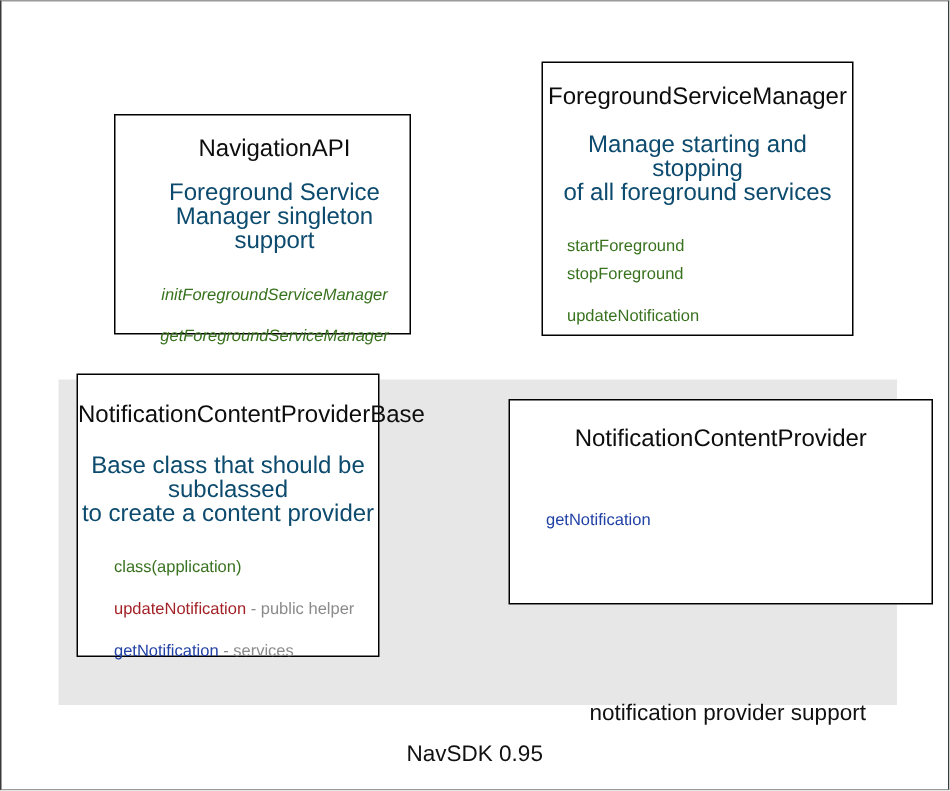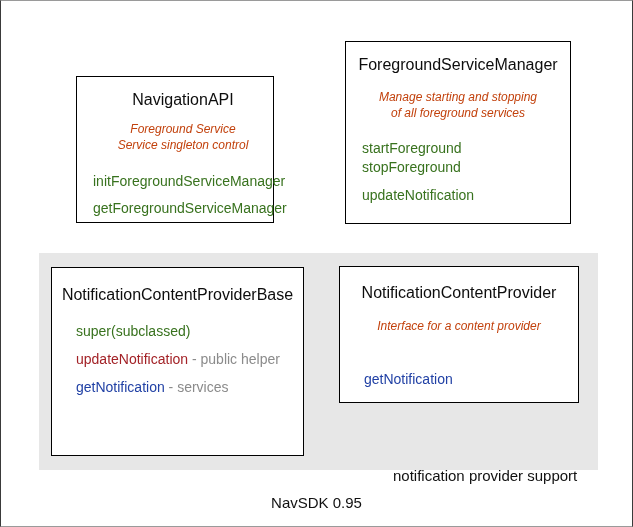--- a/index.html
+++ b/index.html
@@ -26,44 +26,43 @@
   }
 
   .class-box {
     position: absolute;
     box-sizing: border-box;
     background: #ffffff;
     border: 1.5px solid #000000;
   }
 
   #box-navigation-api        { left: 75px;  top: 75px;  width: 198px; height: 147px; padding-left: 16px; }
-  #box-fsm                   { left: 344px; top: 40px;  width: 226px; height: 183px; }
-  #box-provider-base         { left: 50px;  top: 266px; width: 253px; height: 189px; }
-  #box-provider              { left: 338px; top: 265px; width: 240px; height: 137px; }
+  #box-fsm                   { left: 360px; top: 40px;  width: 208px; height: 183px; }
+  #box-provider-base         { left: 50px;  top: 248px; width: 202px; height: 189px; }
+  #box-provider              { left: 338px; top: 265px; width: 283px; height: 137px; }
 
   .class-title {
     text-align: center;
     font-size: 16px;
     line-height: 19px;
     color: #0d0d0d;
     white-space: nowrap;
   }
   .class-desc {
     text-align: center;
-    font-size: 12px;
+    font-size: 16px;
     line-height: 16px;
-    color: #c2410c;
-    font-style: italic;
+    color: #0c4a6e;
   }
   .method-row {
-    font-size: 14px;
+    font-size: 11px;
     line-height: 15px;
     white-space: nowrap;
   }
-  .method-row.centered { text-align: right; }
+  .method-row.centered { text-align: center; font-style: italic; }
 
   
   #box-navigation-api .class-title { margin-top: 13px; }
   #box-navigation-api .class-desc  { margin-top: 12px; }
   #box-navigation-api .method-row.m0 { margin-top: 21px; }
   #box-navigation-api .method-row.m1 { margin-top: 12px; }
 
   #box-fsm .class-title { margin-top: 13px; }
   #box-fsm .class-desc  { margin-top: 15px; }
   #box-fsm .method-row  { padding-left: 16px; }
@@ -106,21 +105,21 @@
 <body>
 
 <div class="page">
 
   <div class="group-region" style="background-color: rgb(231, 231, 231);"></div>
 
   <div class="class-box" id="box-navigation-api">
     <div class="class-title">NavigationAPI</div>
     <div class="class-desc">
       <div>Foreground Service</div>
-      <div>Service singleton control</div>
+      <div>Manager singleton support</div>
     </div>
     <div class="method-row centered m0">
       <span style="color: rgb(56, 114, 30);">initForegroundServiceManager</span>
     </div>
     <div class="method-row centered m1">
       <span style="color: rgb(56, 114, 30);">getForegroundServiceManager</span>
     </div>
   </div>
 
   <div class="class-box" id="box-fsm">
@@ -135,36 +134,37 @@
     <div class="method-row m1">
       <span style="color: rgb(56, 114, 30);">stopForeground</span>
     </div>
     <div class="method-row m2">
       <span style="color: rgb(56, 114, 30);">updateNotification</span>
     </div>
   </div>
 
   <div class="class-box" id="box-provider-base">
     <div class="class-title">NotificationContentProviderBase</div>
+    <div class="class-desc">
+      <div>Base class that should be subclassed</div>
+      <div>to create a content provider</div>
+    </div>
     <div class="method-row m0">
-      <span style="color: rgb(56, 114, 30);">super(subclassed)</span><span style="color: rgb(139, 139, 139);"></span>
+      <span style="color: rgb(56, 114, 30);">class(application)</span><span style="color: rgb(139, 139, 139);"></span>
     </div>
     <div class="method-row m1">
       <span style="color: rgb(163, 34, 39);">updateNotification</span><span style="color: rgb(139, 139, 139);"> - public helper</span>
     </div>
     <div class="method-row m2">
       <span style="color: rgb(33, 65, 165);">getNotification</span><span style="color: rgb(139, 139, 139);"> - services</span>
     </div>
   </div>
 
   <div class="class-box" id="box-provider">
     <div class="class-title">NotificationContentProvider</div>
-    <div class="class-desc">
-      <div>Interface for a content provider</div>
-    </div>
     <div class="method-row m0">
       <span style="color: rgb(33, 65, 165);">getNotification</span>
     </div>
   </div>
 
   <div class="group-label">notification provider support</div>
 
   <div class="caption">NavSDK 0.95</div>
 
 </div>

